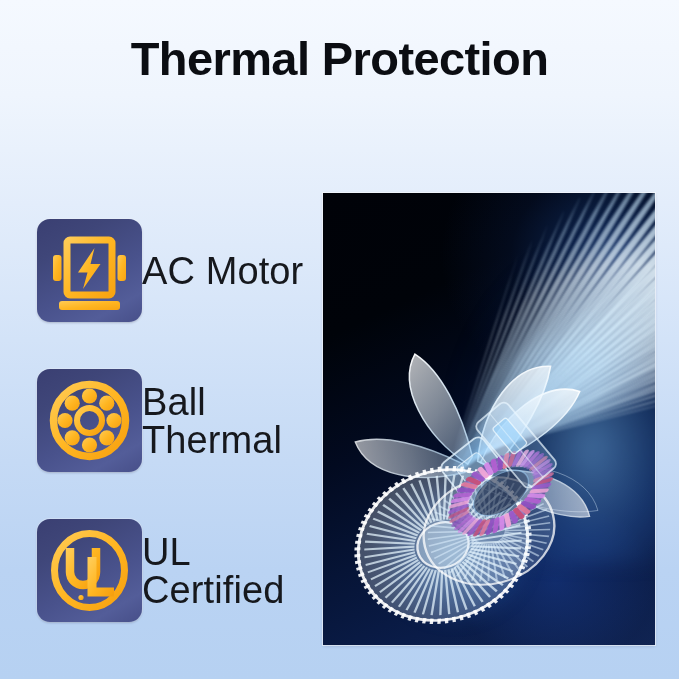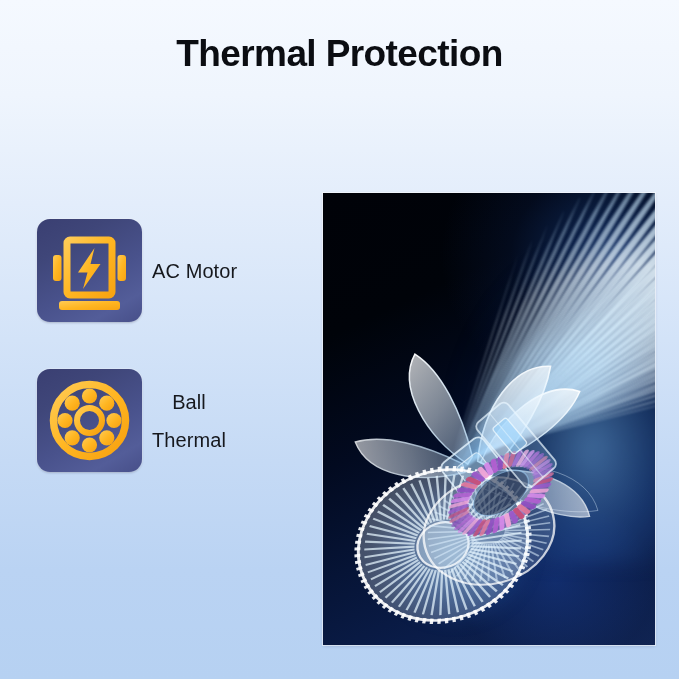--- a/index.html
+++ b/index.html
@@ -22,21 +22,21 @@
         #b6d1f2 100%);
     position:relative;
   }
 
   
   #title {
     position:absolute;
     left:0; top:34px;
     width:679px;
     text-align:center;
-    font-size:37px;
+    font-size:47px;
     font-weight:bold;
     letter-spacing:-0.6px;
     color:#0b0d12;
     line-height:1.06;
     white-space:nowrap;
   }
 
   
   #features {
     position:absolute;
@@ -63,29 +63,28 @@
         #535d99 82%,
         #474f89 100%);
     box-shadow:0 1px 2px rgba(40,50,90,.30),
                0 0 0 1px rgba(255,255,255,.30);
     overflow:hidden;
   }
   .tile svg { display:block; width:105px; height:103px; }
 
   .flabel {
     position:absolute;
-    left:115px;
+    left:105px;
     top:50%;
     transform:translateY(-50%);
-    font-size:20px;
+    font-size:38px;
     line-height:38px;
     color:#16181d;
     letter-spacing:.1px;
     white-space:pre-line;
-    text-align:center;
   }
 
   
   #photo {
     position:absolute;
     left:323px; top:193px;
     width:332px; height:452px;
     overflow:hidden;
     background:#01040e;
     box-shadow:0 0 0 1px rgba(255,255,255,.55),
@@ -212,20 +211,43 @@
           <circle cx="35.2" cy="68.8" r="7.6" fill="url(#org2)"></circle>
           <circle cx="28.0" cy="51.5" r="7.6" fill="url(#org2)"></circle>
           <circle cx="35.2" cy="34.2" r="7.6" fill="url(#org2)"></circle>
         </g>
       </svg>
     </div>
     <div class="flabel">Ball
 Thermal</div>
   </div>
 
+  <div class="feature">
+    <div class="tile">
+      <svg viewBox="0 0 105 103">
+        <defs>
+          <linearGradient id="org3" x1="0" y1="0" x2="1" y2="1">
+            <stop offset="0" stop-color="#ffcb55"></stop>
+            <stop offset=".5" stop-color="#ffb622"></stop>
+            <stop offset="1" stop-color="#f6a00f"></stop>
+          </linearGradient>
+        </defs>
+
+        <ellipse cx="52.5" cy="51.5" rx="35" ry="37" fill="none" stroke="url(#org3)" stroke-width="7"></ellipse>
+
+        <path d="M33 29 L33 53 A13 13 0 0 0 59 53 L59 29" fill="none" stroke="url(#org3)" stroke-width="8.5" stroke-linecap="butt"></path>
+
+        <path d="M55 38 L55 73 L77 73" fill="none" stroke="url(#org3)" stroke-width="9" stroke-linecap="butt"></path>
+
+        <circle cx="44" cy="78.5" r="2.6" fill="url(#org3)"></circle>
+      </svg>
+    </div>
+    <div class="flabel">UL
+Certified</div>
+  </div>
 
 </div>
 
 <div id="photo">
 
   <div class="ph-base"></div>
 
   <div class="streak-glow"></div>
 
   <div class="streaks" id="streaks">

